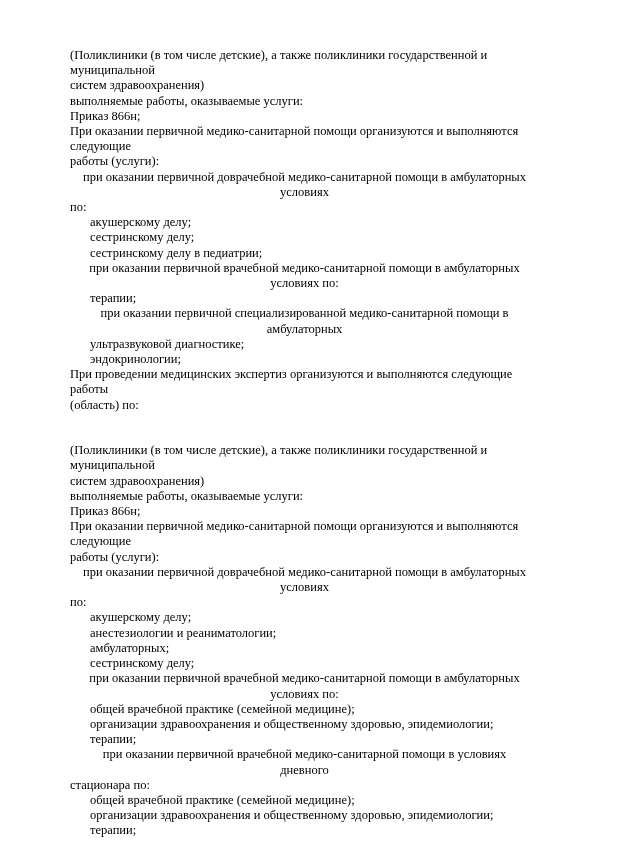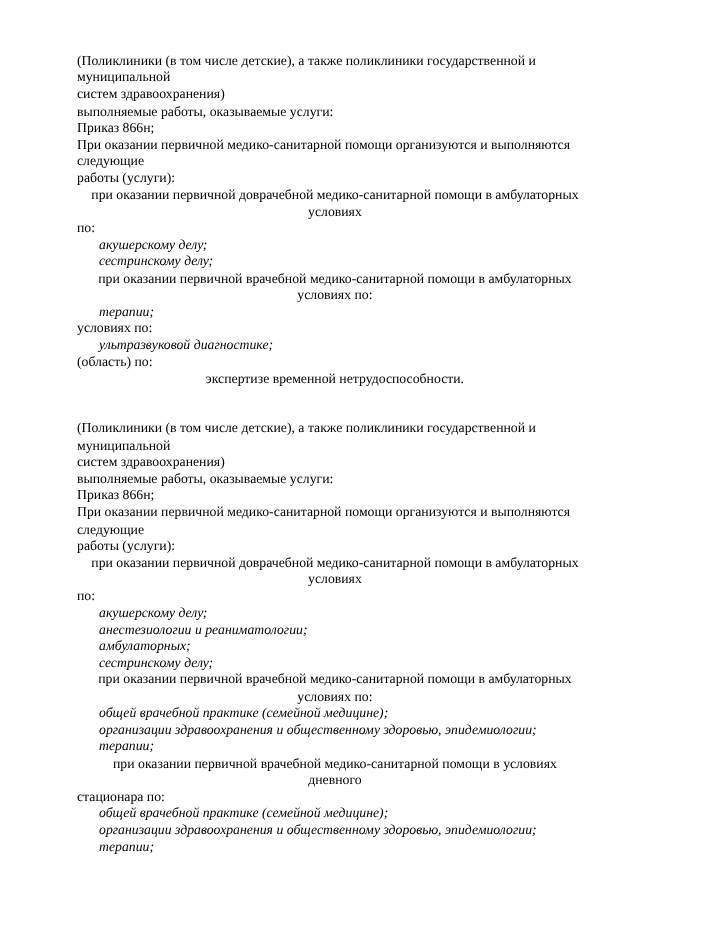--- a/index.html
+++ b/index.html
@@ -22,43 +22,45 @@
     line-height: 15.2px;
     color: #000000;
     max-width: 532px;
   }
   .line {
     min-height: 15.2px;
     white-space: pre-wrap;
   }
   .indent-0 { padding-left: 0; }
   .indent-1 { padding-left: 9px; text-align: center; }
-  .indent-2 { padding-left: 20px; font-style: italic; }
+  .indent-2 { padding-left: 20px; }
 </style>
 </head>
 <body>
 
 <div class="page">
   <div class="doc">
       <div class="line indent-0">(Поликлиники (в том числе детские), а также поликлиники государственной и муниципальной</div>
       <div class="line indent-0">систем здравоохранения)</div>
       <div class="line indent-0">выполняемые работы, оказываемые услуги:</div>
       <div class="line indent-0">Приказ 866н;</div>
       <div class="line indent-0">При оказании первичной медико-санитарной помощи организуются и выполняются следующие</div>
       <div class="line indent-0">работы (услуги):</div>
       <div class="line indent-1">при оказании первичной доврачебной медико-санитарной помощи в амбулаторных условиях</div>
       <div class="line indent-0">по:</div>
       <div class="line indent-2">акушерскому делу;</div>
       <div class="line indent-2">сестринскому делу;</div>
+      <div class="line indent-2">сестринскому делу в педиатрии;</div>
       <div class="line indent-1">при оказании первичной врачебной медико-санитарной помощи в амбулаторных условиях по:</div>
       <div class="line indent-2">терапии;</div>
-      <div class="line indent-0">условиях по:</div>
+      <div class="line indent-1">при оказании первичной специализированной медико-санитарной помощи в амбулаторных</div>
       <div class="line indent-2">ультразвуковой диагностике;</div>
+      <div class="line indent-2">эндокринологии;</div>
+      <div class="line indent-0">При проведении медицинских экспертиз организуются и выполняются следующие работы</div>
       <div class="line indent-0">(область) по:</div>
-      <div class="line indent-1">экспертизе временной нетрудоспособности.</div>
       <div class="line indent-0"></div>
       <div class="line indent-0"></div>
       <div class="line indent-0">(Поликлиники (в том числе детские), а также поликлиники государственной и муниципальной</div>
       <div class="line indent-0">систем здравоохранения)</div>
       <div class="line indent-0">выполняемые работы, оказываемые услуги:</div>
       <div class="line indent-0">Приказ 866н;</div>
       <div class="line indent-0">При оказании первичной медико-санитарной помощи организуются и выполняются следующие</div>
       <div class="line indent-0">работы (услуги):</div>
       <div class="line indent-1">при оказании первичной доврачебной медико-санитарной помощи в амбулаторных условиях</div>
       <div class="line indent-0">по:</div>

